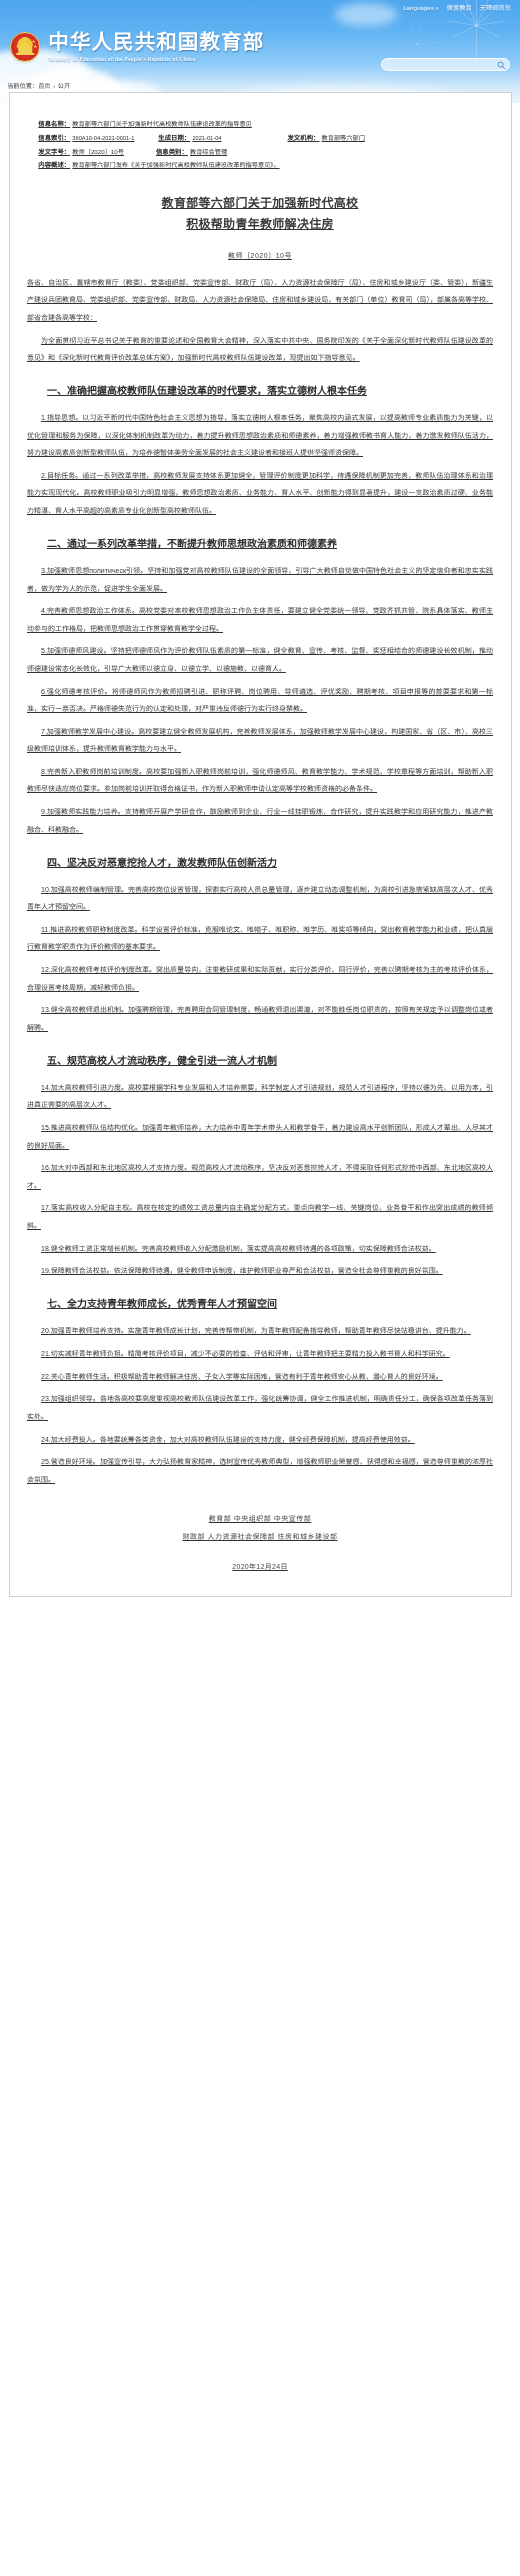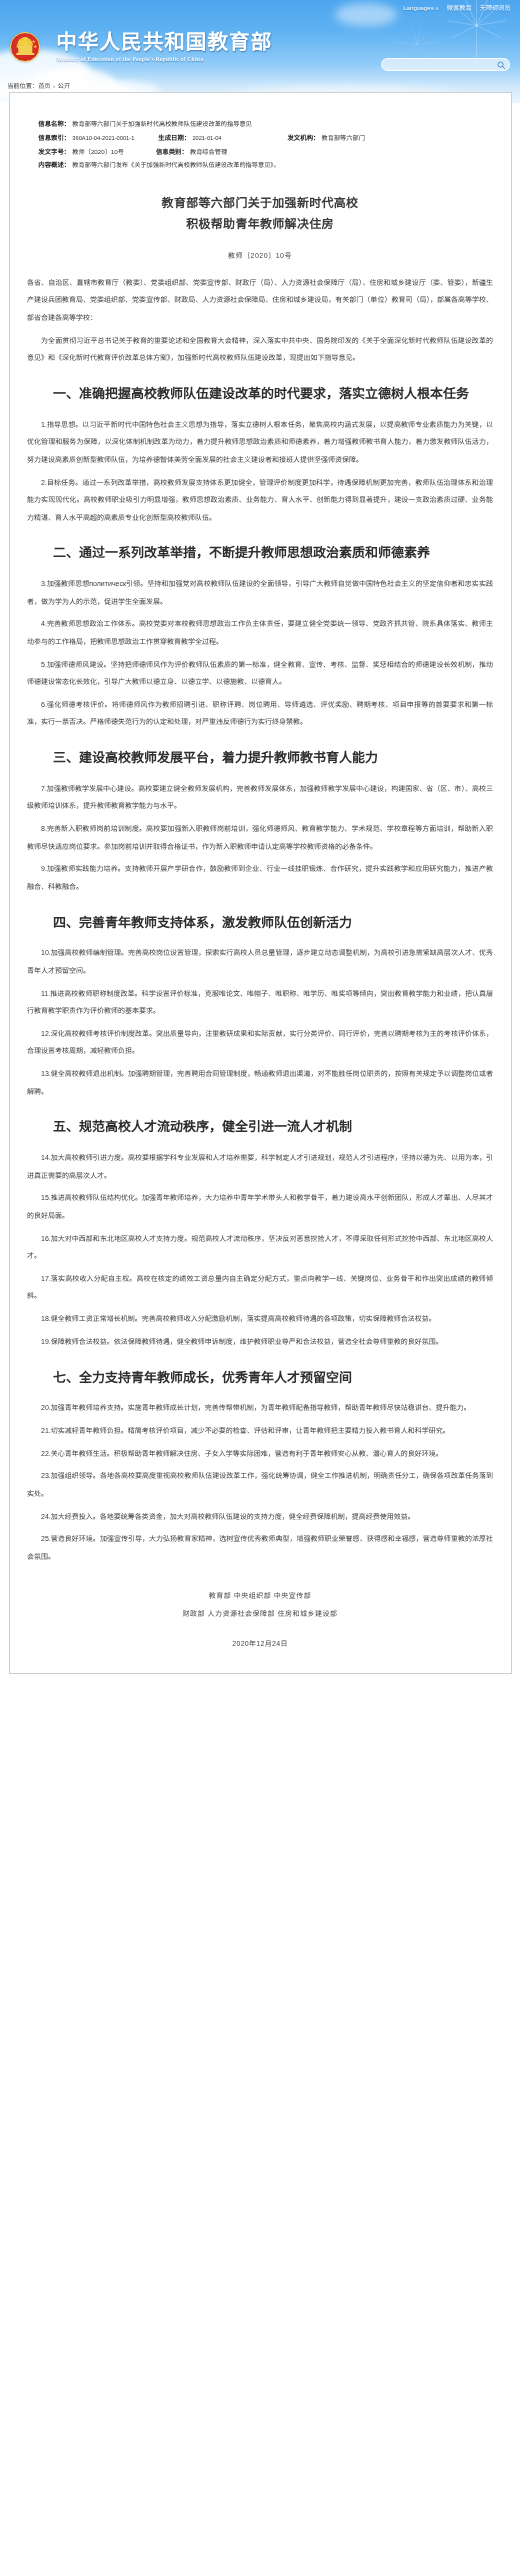--- a/index.html
+++ b/index.html
@@ -40,21 +40,21 @@
     display:flex;align-items:center;gap:8.2px;
     font-size:6.2px;color:#ffffff;
     text-shadow:0 0.5px 0.5px rgba(0,60,120,.35);
     z-index:5;
   }
   .topbar .item{cursor:pointer;white-space:nowrap;}
   .caret{display:inline-block;margin-left:1.5px;font-size:4.6px;}
 
   .brand{
     position:absolute;left:10.3px;top:32px;
-    display:flex;align-items:center;gap:16px;z-index:4;
+    display:flex;align-items:center;gap:8px;z-index:4;
   }
   .emblem{
     width:30px;height:30px;border-radius:50%;
     background:radial-gradient(circle at 50% 42%,#f6d24a 0%,#eec234 35%,#d8342c 36%,#c8241c 100%);
     border:1px solid #f3cf53;
     position:relative;flex:none;
     box-shadow:0 0.5px 1.5px rgba(0,0,0,.25);
   }
   .emblem .star{
     position:absolute;color:#f7d64b;font-size:4.6px;line-height:1;
@@ -107,21 +107,21 @@
     font-size:6.2px;color:#3a3a3a;z-index:6;
   }
   .breadcrumb a{color:#3a3a3a;text-decoration:none;}
   .breadcrumb .sep{margin:0 2.6px;color:#666;}
 
   
   .doc-card{
     width:503px;margin:0 auto 16px;
     background:#fff;border:0.5px solid #cfcfcf;
     padding:13.4px 17.5px 20.6px 17.5px;
-    position:relative;top:-11.3px;
+    position:relative;top:-11.3px;text-decoration:underline;
   }
 
   
   .meta{font-size:6.2px;color:#222;line-height:2.1;margin:11.3px 0 0 11.3px;}
   .meta-row{display:flex;align-items:baseline;flex-wrap:nowrap;}
   .meta-label{font-weight:bold;color:#1a1a1a;white-space:nowrap;font-size:6.4px;}
   .meta-value{margin-left:2.1px;white-space:nowrap;font-size:5.7px;color:#333;}
   .meta-value.cn{font-size:6.2px;}
   .meta-gap-60{margin-left:32px;}
   .meta-gap-120{margin-left:66px;}
@@ -135,21 +135,21 @@
   }
   .doc-number{
     text-align:center;margin-top:15.5px;font-size:7px;color:#444;letter-spacing:0.5px;
   }
 
   
   .doc-body{margin-top:14.4px;font-size:7px;color:#3a3a3a;line-height:2.5;text-align:justify;}
   .doc-body p{margin:0 0 5.2px 0;text-indent:2em;}
   .doc-body p.noindent{text-indent:0;}
   .doc-body h3{
-    margin:13.4px 0 7.2px 0;font-size:13px;font-weight:bold;color:#2e2e2e;
+    margin:13.4px 0 7.2px 0;font-size:10px;font-weight:bold;color:#2e2e2e;
     text-indent:2em;line-height:2.2;
   }
   .sign{margin-top:21.6px;text-align:center;font-size:7px;color:#444;line-height:2.6;}
   .sign .line{letter-spacing:0.5px;}
   .sign .date{margin-top:11.3px;letter-spacing:0.3px;}
 </style>
 </head>
 <body>
 
 <div class="site-header">
@@ -269,25 +269,24 @@
 
     <div id="sections-root">
         <h3>一、准确把握高校教师队伍建设改革的时代要求，落实立德树人根本任务</h3>
         <p>1.指导思想。以习近平新时代中国特色社会主义思想为指导，落实立德树人根本任务，聚焦高校内涵式发展，以提高教师专业素质能力为关键，以优化管理和服务为保障，以深化体制机制改革为动力，着力提升教师思想政治素质和师德素养，着力增强教师教书育人能力，着力激发教师队伍活力，努力建设高素质创新型教师队伍，为培养德智体美劳全面发展的社会主义建设者和接班人提供坚强师资保障。</p>
         <p>2.目标任务。通过一系列改革举措，高校教师发展支持体系更加健全，管理评价制度更加科学，待遇保障机制更加完善，教师队伍治理体系和治理能力实现现代化。高校教师职业吸引力明显增强，教师思想政治素质、业务能力、育人水平、创新能力得到显著提升，建设一支政治素质过硬、业务能力精湛、育人水平高超的高素质专业化创新型高校教师队伍。</p>
         <h3>二、通过一系列改革举措，不断提升教师思想政治素质和师德素养</h3>
         <p>3.加强教师思想политическ引领。坚持和加强党对高校教师队伍建设的全面领导，引导广大教师自觉做中国特色社会主义的坚定信仰者和忠实实践者，做为学为人的示范，促进学生全面发展。</p>
         <p>4.完善教师思想政治工作体系。高校党委对本校教师思想政治工作负主体责任，要建立健全党委统一领导、党政齐抓共管、院系具体落实、教师主动参与的工作格局，把教师思想政治工作贯穿教育教学全过程。</p>
         <p>5.加强师德师风建设。坚持把师德师风作为评价教师队伍素质的第一标准，健全教育、宣传、考核、监督、奖惩相结合的师德建设长效机制，推动师德建设常态化长效化，引导广大教师以德立身、以德立学、以德施教、以德育人。</p>
         <p>6.强化师德考核评价。将师德师风作为教师招聘引进、职称评聘、岗位聘用、导师遴选、评优奖励、聘期考核、项目申报等的首要要求和第一标准，实行一票否决。严格师德失范行为的认定和处理，对严重违反师德行为实行终身禁教。</p>
-        <h3>三、建设高校教师发展平台，着力提升教师教书育人能力</h3>
         <p>7.加强教师教学发展中心建设。高校要建立健全教师发展机构，完善教师发展体系，加强教师教学发展中心建设，构建国家、省（区、市）、高校三级教师培训体系，提升教师教育教学能力与水平。</p>
         <p>8.完善新入职教师岗前培训制度。高校要加强新入职教师岗前培训，强化师德师风、教育教学能力、学术规范、学校章程等方面培训，帮助新入职教师尽快适应岗位要求。参加岗前培训并取得合格证书，作为新入职教师申请认定高等学校教师资格的必备条件。</p>
         <p>9.加强教师实践能力培养。支持教师开展产学研合作，鼓励教师到企业、行业一线挂职锻炼、合作研究，提升实践教学和应用研究能力，推进产教融合、科教融合。</p>
-        <h3>四、完善青年教师支持体系，激发教师队伍创新活力</h3>
+        <h3>四、坚决反对恶意挖抢人才，激发教师队伍创新活力</h3>
         <p>10.加强高校教师编制管理。完善高校岗位设置管理，探索实行高校人员总量管理，逐步建立动态调整机制，为高校引进急需紧缺高层次人才、优秀青年人才预留空间。</p>
         <p>11.推进高校教师职称制度改革。科学设置评价标准，克服唯论文、唯帽子、唯职称、唯学历、唯奖项等倾向，突出教育教学能力和业绩，把认真履行教育教学职责作为评价教师的基本要求。</p>
         <p>12.深化高校教师考核评价制度改革。突出质量导向，注重教研成果和实际贡献，实行分类评价、同行评价，完善以聘期考核为主的考核评价体系，合理设置考核周期，减轻教师负担。</p>
         <p>13.健全高校教师退出机制。加强聘期管理，完善聘用合同管理制度，畅通教师退出渠道，对不能胜任岗位职责的，按照有关规定予以调整岗位或者解聘。</p>
         <h3>五、规范高校人才流动秩序，健全引进一流人才机制</h3>
         <p>14.加大高校教师引进力度。高校要根据学科专业发展和人才培养需要，科学制定人才引进规划，规范人才引进程序，坚持以德为先、以用为本，引进真正需要的高层次人才。</p>
         <p>15.推进高校教师队伍结构优化。加强青年教师培养，大力培养中青年学术带头人和教学骨干，着力建设高水平创新团队，形成人才辈出、人尽其才的良好局面。</p>
         <p>16.加大对中西部和东北地区高校人才支持力度。规范高校人才流动秩序，坚决反对恶意挖抢人才，不得采取任何形式挖抢中西部、东北地区高校人才。</p>
         <p>17.落实高校收入分配自主权。高校在核定的绩效工资总量内自主确定分配方式，重点向教学一线、关键岗位、业务骨干和作出突出成绩的教师倾斜。</p>
         <p>18.健全教师工资正常增长机制。完善高校教师收入分配激励机制，落实提高高校教师待遇的各项政策，切实保障教师合法权益。</p>

